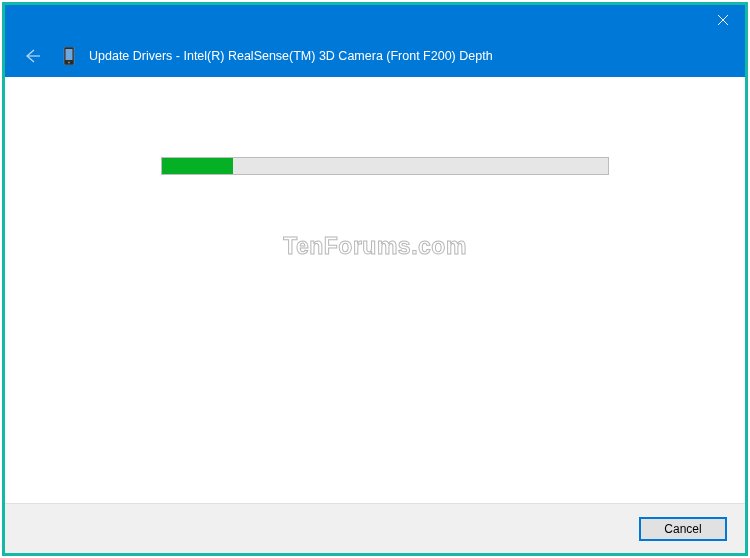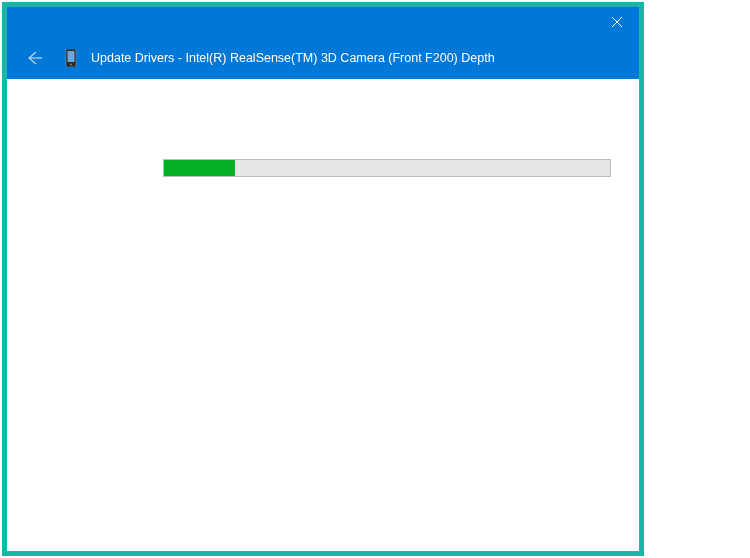--- a/index.html
+++ b/index.html
@@ -5,24 +5,24 @@
     * { box-sizing: border-box; margin: 0; padding: 0; }
     body {
       font-family: "Segoe UI", Tahoma, sans-serif;
       background: #fff;
       width: 750px;
       height: 558px;
       overflow: hidden;
       position: relative;
     }
     .window {
-      width: 642px;
+      width: 746px;
       height: 554px;
       margin: 2px;
-      border: 5px solid #14b8a6;
+      border: 3px solid #14b8a6;
       background: #fff;
       display: flex;
       flex-direction: column;
       position: relative;
     }
     .titlebar {
       height: 30px;
       background: #0078d7;
       display: flex;
       align-items: center;
@@ -157,16 +157,20 @@
         <circle cx="6" cy="15.5" r="1" fill="#888"></circle>
       </svg>
     </div>
     <div class="header-title">Update Drivers - Intel(R) RealSense(TM) 3D Camera (Front F200) Depth</div>
   </div>
 
   <div class="content">
     <div class="progress-wrap">
       <div class="progress-fill" style="width: 16%;"></div>
     </div>
+    <div class="watermark">TenForums.com</div>
   </div>
 
+  <div class="footer">
+    <button class="cancel-btn">Cancel</button>
+  </div>
 
 </div>
 
 </body></html>

